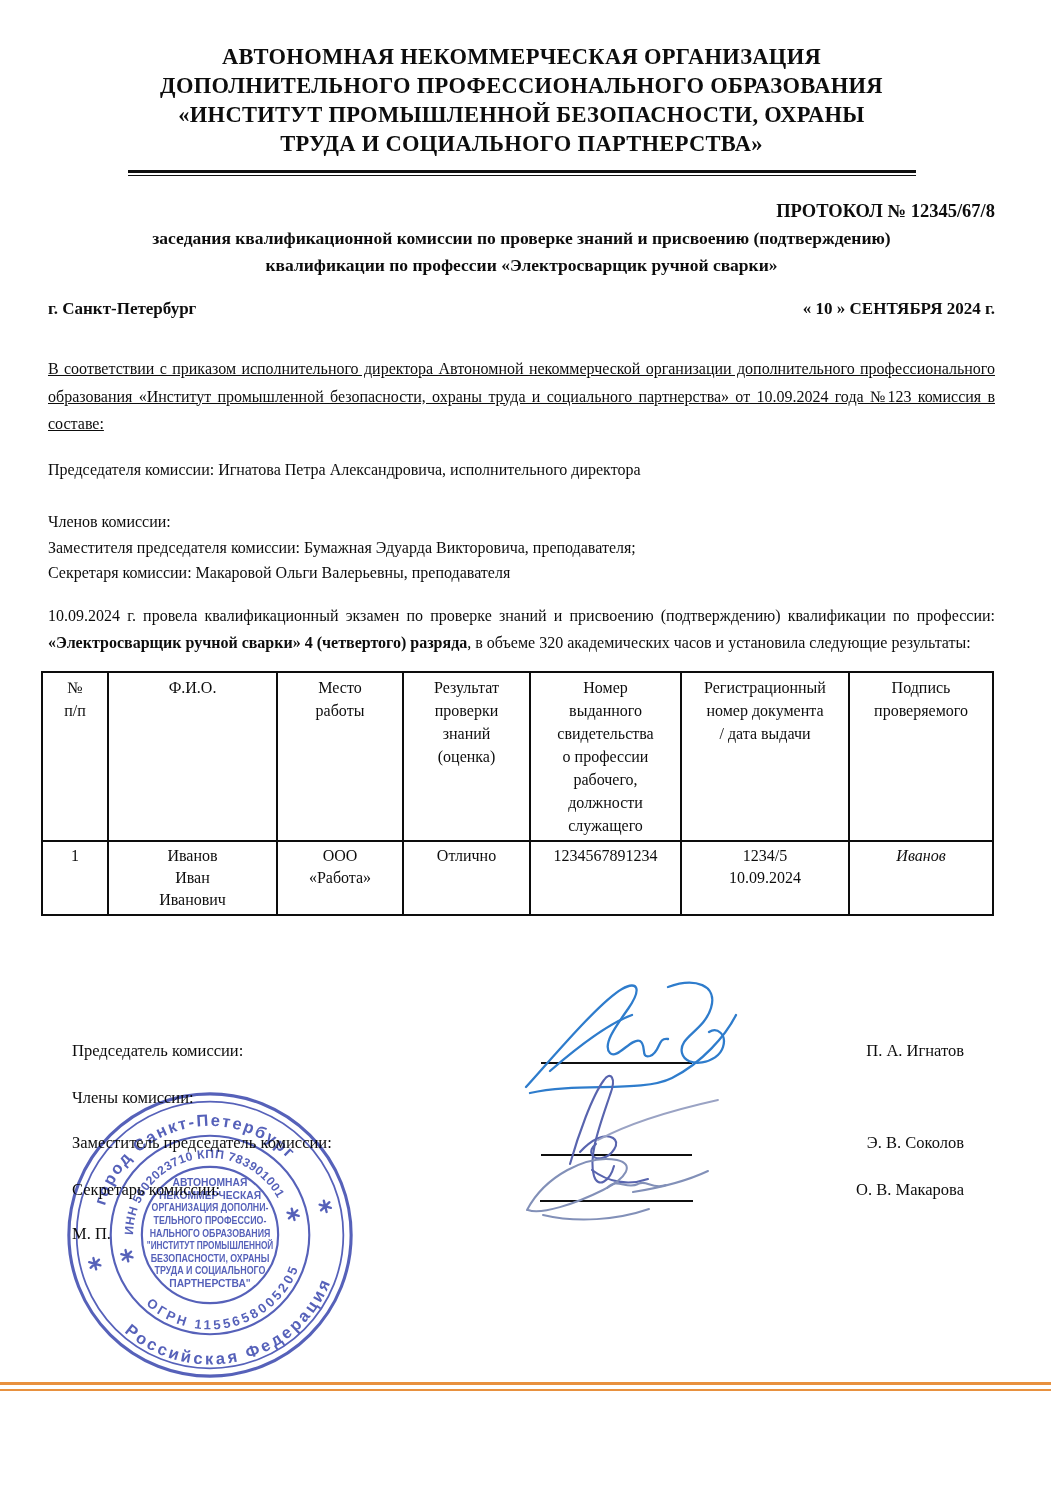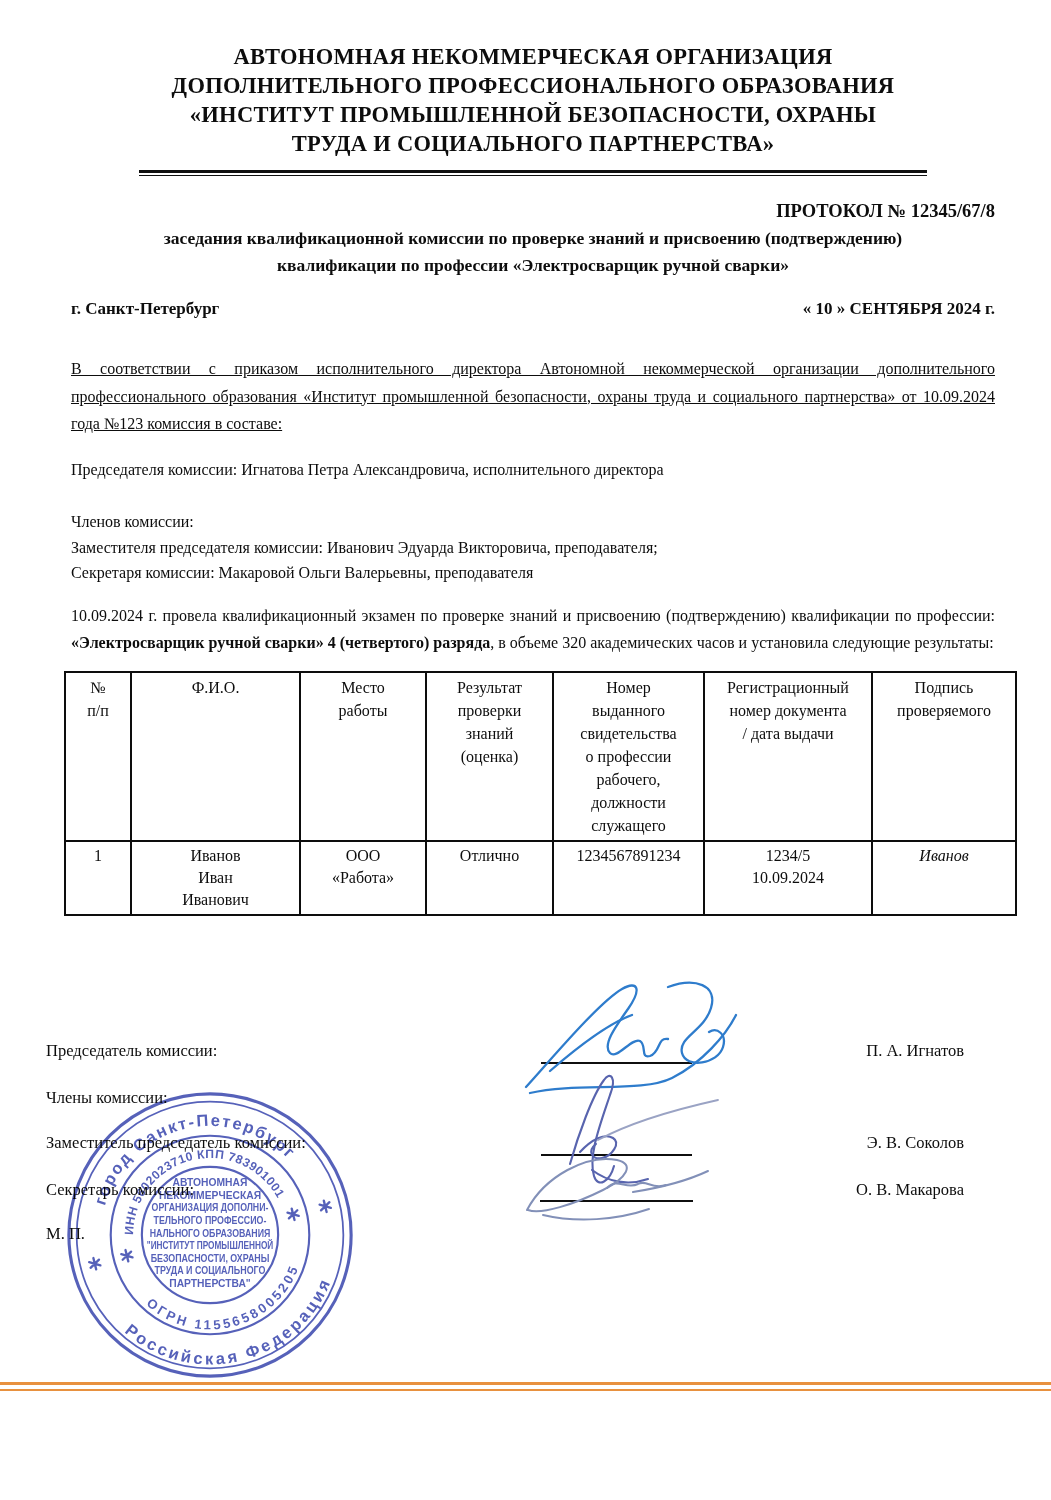--- a/index.html
+++ b/index.html
@@ -5,21 +5,20 @@
   * { margin:0; padding:0; box-sizing:border-box; }
   html,body { background:#ffffff; }
   .page {
     position:relative;
     width:1051px; height:1500px;
     margin:0 auto;
     background:#ffffff;
     font-family:"Liberation Serif","DejaVu Serif",serif;
     color:#0d0d0d;
     overflow:hidden;
-    padding-left:23px;
   }
   .content { padding:0 56px 0 48px; }
   [data-bind-lines] { white-space:pre-line; }
 
   
   .org-name {
     padding-top:42px;
     text-align:center;
     font-weight:bold;
     font-size:22.5px;
@@ -86,21 +85,21 @@
     text-align:center;
     padding:3px 2px;
     line-height:23px;
     font-weight:normal;
   }
   table.results td { line-height:22px; }
   td.fio-cell { text-align:left; padding-left:10px; }
   td.sig-cell { font-style:italic; }
 
   
-  .sig-label { position:absolute; left:46px; font-size:16.5px; }
+  .sig-label { position:absolute; left:72px; font-size:16.5px; }
   .sig-name  { position:absolute; right:87px; font-size:16.5px; text-align:right; }
   .sig-line  { position:absolute; height:2px; background:#0f0f0f; }
   .sig-svg, .stamp-svg { position:absolute; }
   .stamp-svg { mix-blend-mode:multiply; opacity:.88; }
 
   
   .footer-line { position:absolute; left:0; width:1051px; }
   .footer-text {
     position:absolute;
     right:64px; top:1398px;
@@ -135,21 +134,21 @@
       <span data-bind="protocol.city">г. Санкт-Петербург</span>
       <span data-bind="protocol.date">« 10 » СЕНТЯБРЯ 2024 г.</span>
     </div>
 
     <div class="p-body mt-p1" data-bind="body.paragraph1">В соответствии с приказом исполнительного директора Автономной некоммерческой организации дополнительного профессионального образования «Институт промышленной безопасности, охраны труда и социального партнерства» от 10.09.2024 года №123 комиссия в составе:</div>
 
     <div class="p-body mt-chair" data-bind="body.chairman_line">Председателя комиссии: Игнатова Петра Александровича, исполнительного директора</div>
 
     <div class="p-body mt-members">
       <div data-bind="body.members_heading">Членов комиссии:</div>
-      <div data-bind="body.deputy_line">Заместителя председателя комиссии: Иванович Эдуарда Викторовича, преподавателя;</div>
+      <div data-bind="body.deputy_line">Заместителя председателя комиссии: Бумажная Эдуарда Викторовича, преподавателя;</div>
       <div data-bind="body.secretary_line">Секретаря комиссии: Макаровой Ольги Валерьевны, преподавателя</div>
     </div>
 
     <div class="p-body mt-p2"><span data-bind="body.paragraph2_pre">10.09.2024 г. провела квалификационный экзамен по проверке знаний и присвоению (подтверждению) квалификации по профессии: </span><b data-bind="body.paragraph2_bold">«Электросварщик ручной сварки» 4 (четвертого) разряда</b><span data-bind="body.paragraph2_post">, в объеме 320 академических часов и установила следующие результаты:</span></div>
 
     <table class="results">
       <colgroup>
         <col style="width:66px">
           <col style="width:169px">
           <col style="width:126px">

